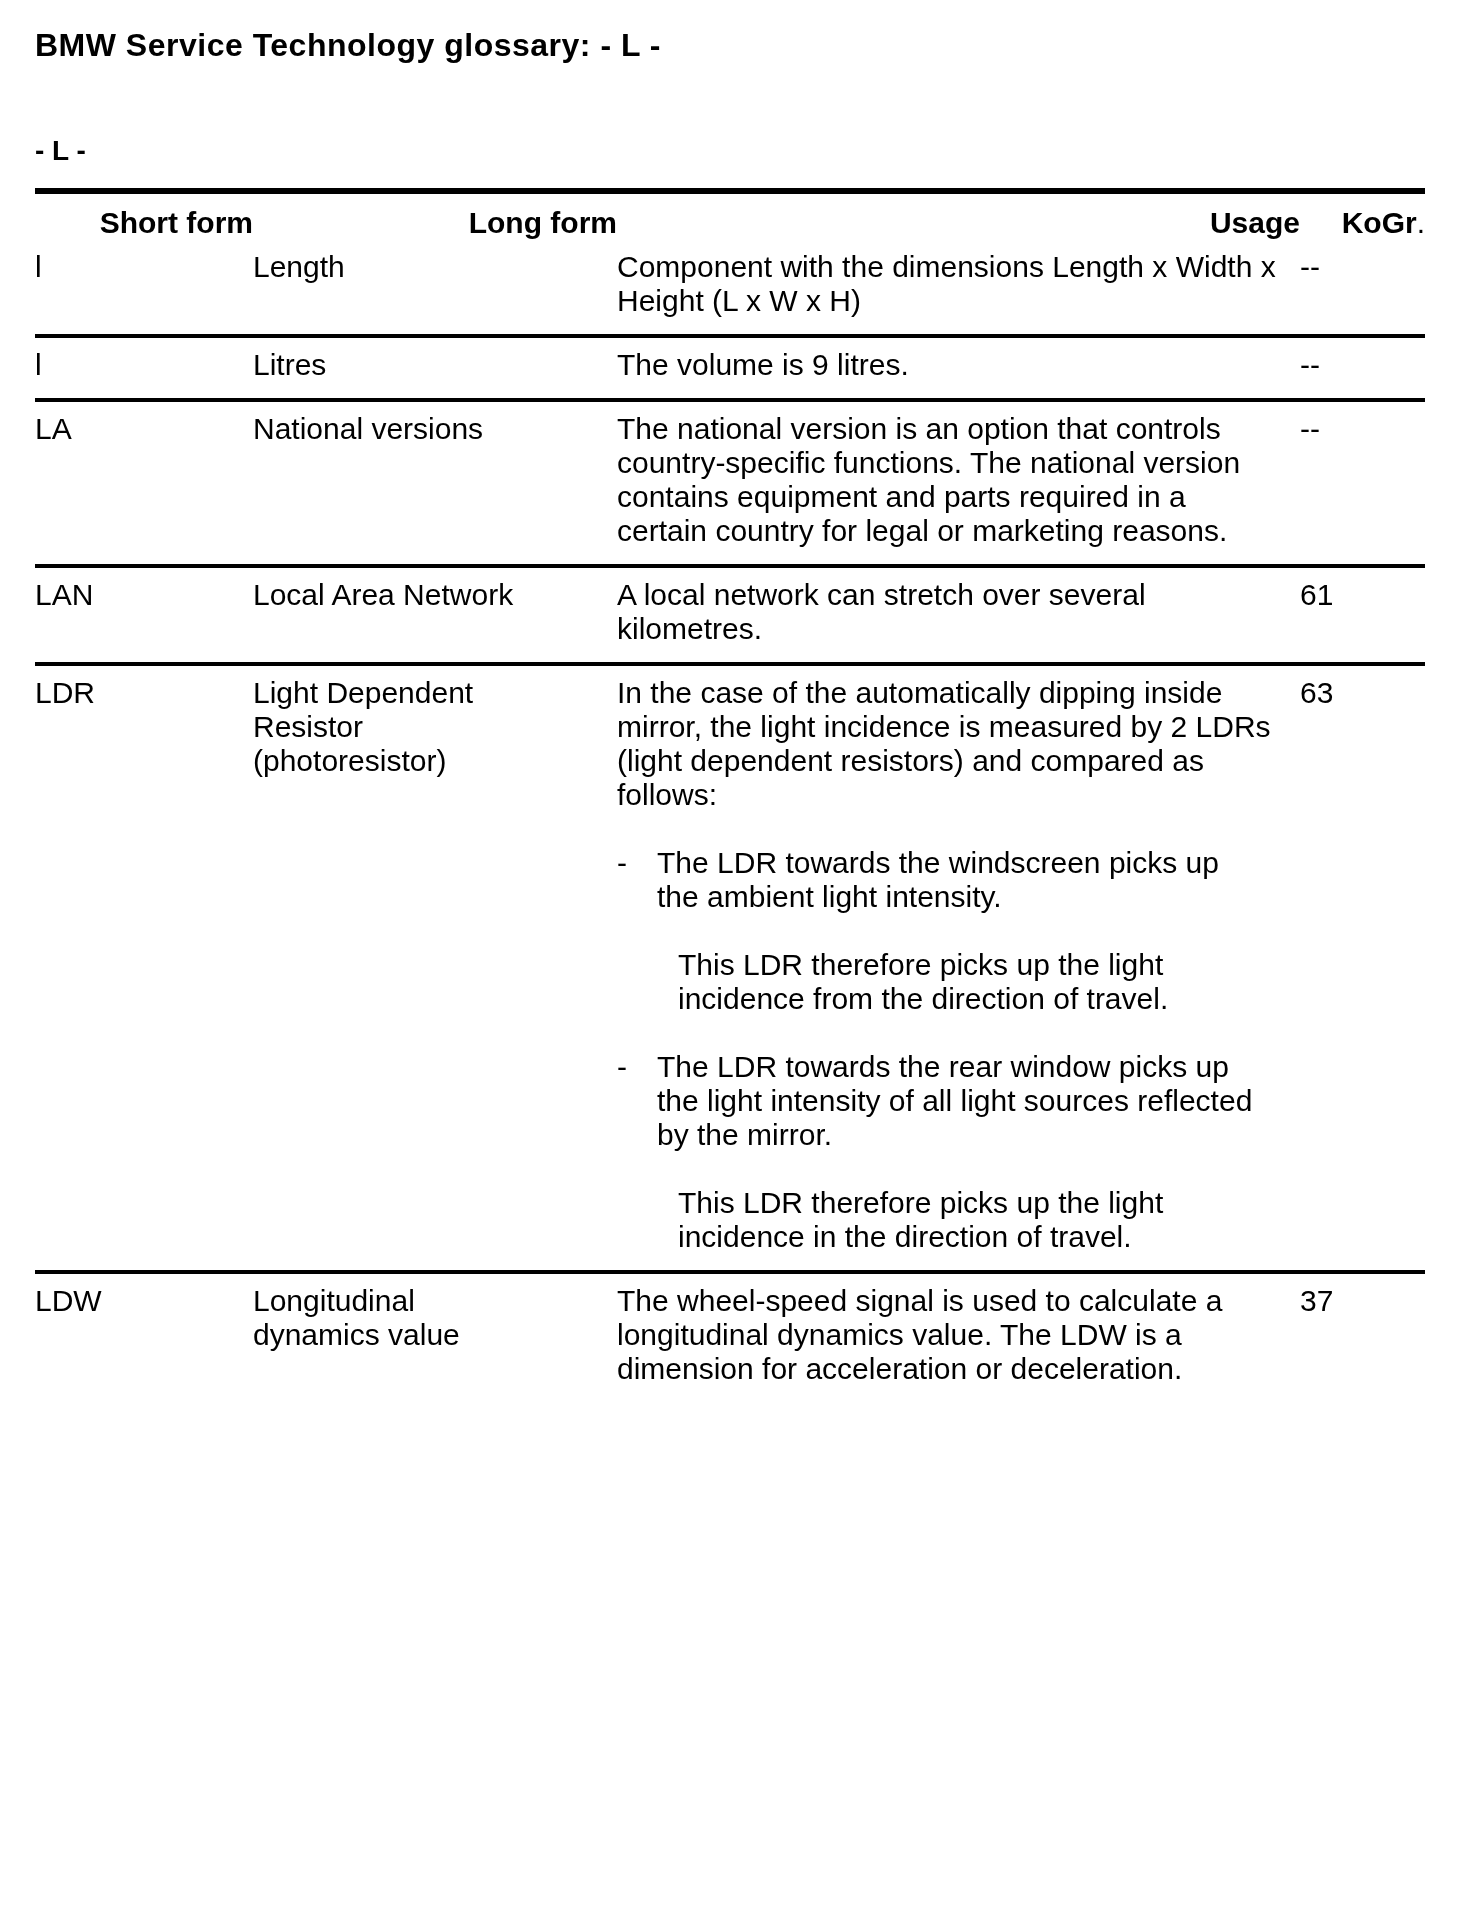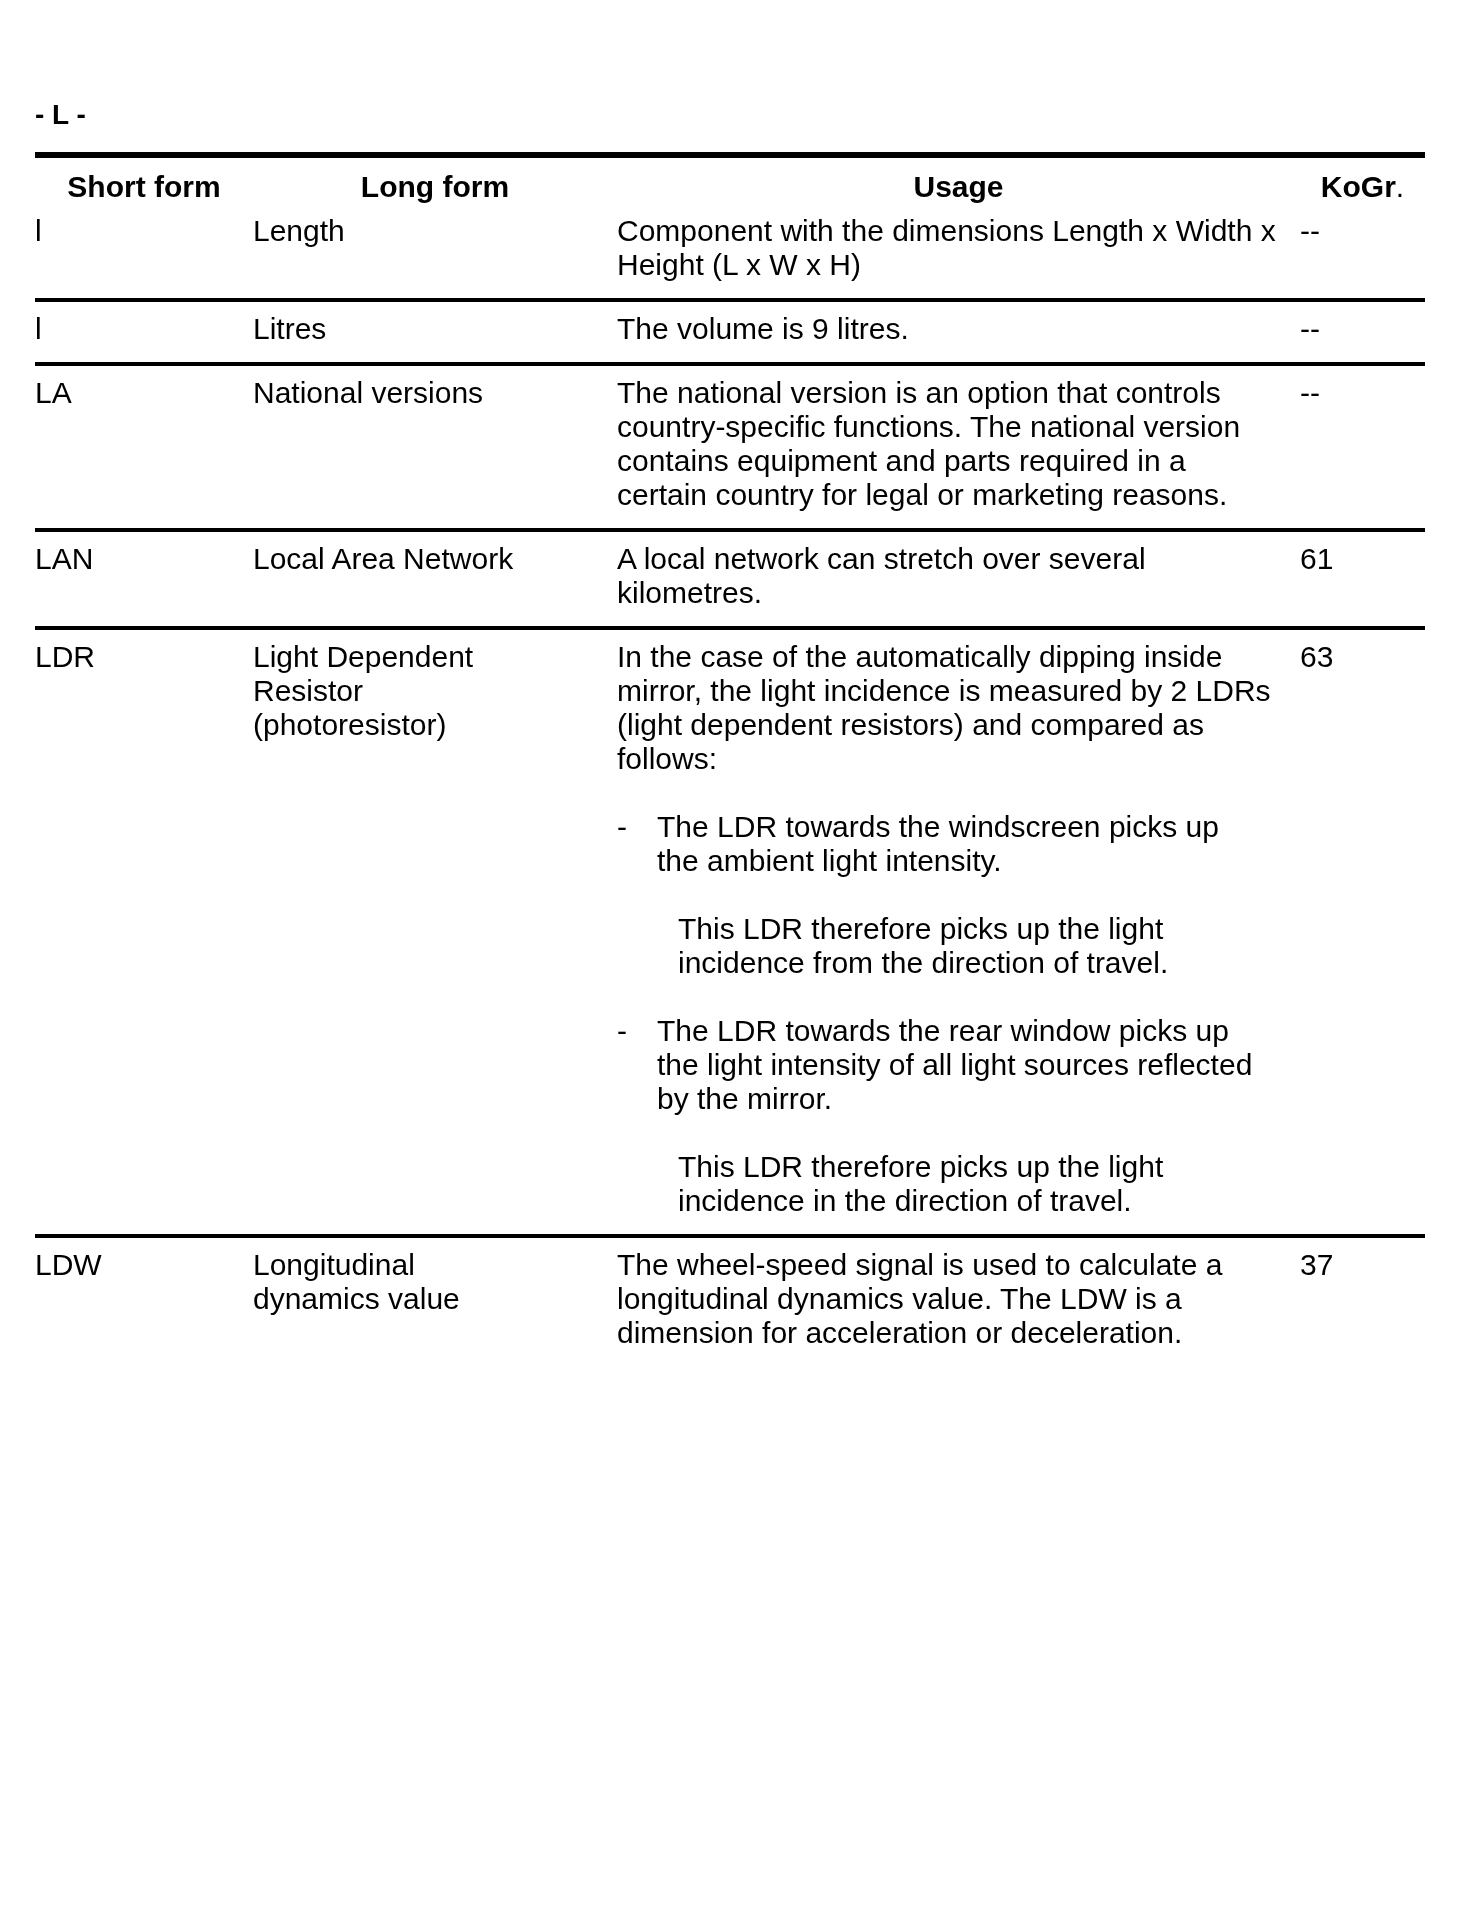--- a/index.html
+++ b/index.html
@@ -37,21 +37,21 @@
     margin-top: 72px;
   }
   table.glossary {
     border-collapse: collapse;
     table-layout: fixed;
     width: 1390px;
     margin-top: 21px;
     border-top: 6px solid #000;
   }
   th {
-    text-align: center;
+    text-align: right;
     font-size: 30px;
     font-weight: 700;
     vertical-align: top;
     padding: 12px 0 0 0;
   }
   th .reg { font-weight: 400; }
   td {
     vertical-align: top;
     padding: 10px 0 16px 0;
     white-space: pre-line;
@@ -60,20 +60,21 @@
   td.usage { padding-right: 18px; white-space: normal; }
   .usage > div + div { margin-top: 34px; }
   .bullet { display: flex; padding-right: 20px; }
   .dash { flex: 0 0 40px; }
   .indent { margin-left: 61px; }
 </style>
 </head>
 <body>
 
 <div class="page">
+  <h1>BMW Service Technology glossary: - L -</h1>
   <div class="section-label">- L -</div>
 
   <table class="glossary">
     <colgroup>
       <col style="width:218px">
       <col style="width:364px">
       <col style="width:683px">
       <col style="width:125px">
     </colgroup>
     <thead>

